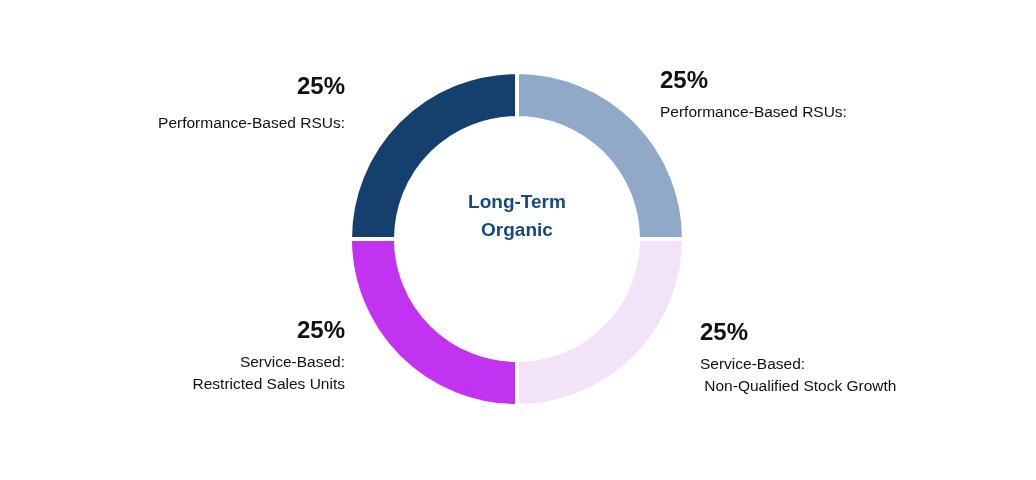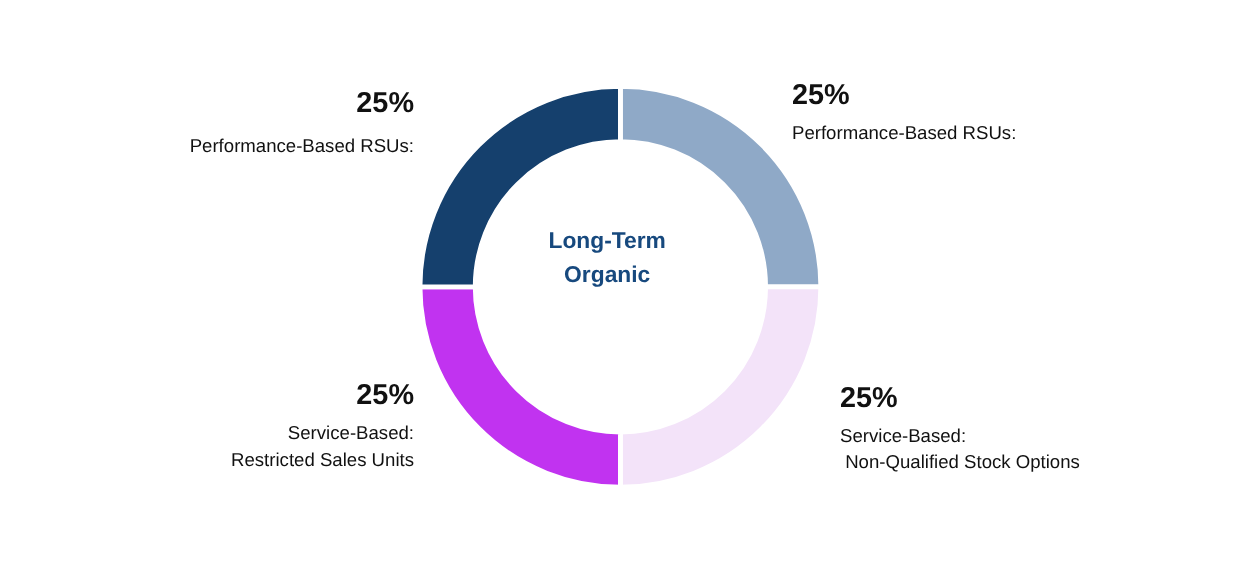--- a/index.html
+++ b/index.html
@@ -8,21 +8,21 @@
   .canvas{position:relative;width:1036px;height:480px;background:#ffffff;overflow:hidden;}
   svg.donut{position:absolute;left:345px;top:67px;}
   .label{position:absolute;}
   .pct{font-size:24px;font-weight:bold;color:#111;margin:0 0 7px 0;}
   .line{font-size:15.5px;line-height:22px;color:#111;white-space:pre;}
   .tl{top:72px;right:691px;text-align:right;}
   .tl .pct{margin-bottom:12px;}
   .tr{top:66px;left:660px;text-align:left;}
   .bl{top:316px;right:691px;text-align:right;}
   .br{top:318px;left:700px;text-align:left;}
-  .center-text{position:absolute;left:386px;top:188px;width:240px;text-align:center;
+  .center-text{position:absolute;left:397px;top:188px;width:240px;text-align:center;
                font-weight:bold;font-size:19px;line-height:28px;color:#17497E;}
 </style>
 </head>
 <body>
 
 <div class="canvas">
 
   <svg class="donut" id="donut-svg" width="344" height="344" viewBox="0 0 344 344">
       <path d="M 172 5 A 167 167 0 0 1 339 172 L 293 172 A 121 121 0 0 0 172 51 Z" fill="#8FA9C7" stroke="#FFFFFF" stroke-width="4"></path>
       <path d="M 339 172 A 167 167 0 0 1 172 339 L 172 293 A 121 121 0 0 0 293 172 Z" fill="#F3E3F9" stroke="#FFFFFF" stroke-width="4"></path>
@@ -47,16 +47,16 @@
 
   <div class="label bl">
     <div class="pct">25%</div>
     <div class="line">Service-Based:</div>
     <div class="line">Restricted Sales Units</div>
   </div>
 
   <div class="label br">
     <div class="pct">25%</div>
     <div class="line">Service-Based:</div>
-    <div class="line"> Non-Qualified Stock Options</div>
+    <div class="line"> Non-Qualified Stock Growth</div>
   </div>
 
 </div>
 
 </body></html>

